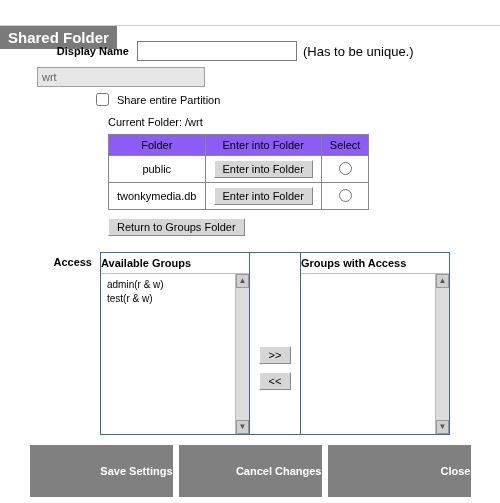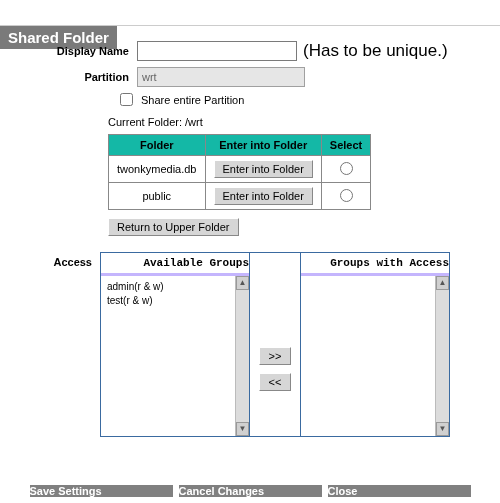--- a/index.html
+++ b/index.html
@@ -52,33 +52,33 @@
   }
   input[type="text"].dn {
     width: 160px;
     height: 20px;
     border: 1px solid #7a7a7a;
     padding: 2px 4px;
     font-size: 11px;
   }
   .hint {
     margin-left: 6px;
-    font-size: 17px;
+    font-size: 13px;
   }
   input[type="text"].part {
     width: 168px;
     height: 20px;
     border: 1px solid #a0a0a0;
     background: #e6e6e6;
     color: #666;
     padding: 2px 4px;
     font-size: 11px;
   }
   .cb-row {
-    margin-left: 120px;
+    margin-left: 96px;
     margin-top: 3px;
     margin-bottom: 10px;
     display: flex;
     align-items: center;
   }
   .cb-row input[type="checkbox"] {
     width: 13px; height: 13px;
     margin-right: 8px;
   }
   .current-folder {
@@ -91,22 +91,22 @@
     border: 1px solid #888;
   }
   table.folder-table th, table.folder-table td {
     border: 1px solid #888;
     padding: 4px 8px;
     text-align: center;
     font-size: 11px;
     font-weight: normal;
   }
   table.folder-table th {
-    font-weight: bold;
-    background: #14b8a6;
+    font-weight: normal;
+    background: #8b5cf6;
   }
   .btn {
     font-family: inherit;
     font-size: 11px;
     background: #d6d6d6;
     border: 1px solid #888;
     border-top-color: #fff;
     border-left-color: #fff;
     padding: 2px 8px;
     cursor: pointer;
@@ -131,26 +131,25 @@
   }
   .access-body {
     display: flex;
     border: 0;
   }
   .group-box {
     border: 1px solid #3a6aa0;
     width: 150px;
   }
   .group-title {
-    text-align: right;
+    text-align: left;
     font-weight: bold;
     padding: 4px 0;
-    border-bottom: 3px solid #c4b5fd;
-    font-size: 11px;
-    font-family: Liberation Mono, monospace;
+    border-bottom: 1px solid #c4b5fd;
+    font-size: 11px;
   }
   .listbox {
     height: 160px;
     display: flex;
     border-top: none;
   }
   .listbox-content {
     flex: 1;
     padding: 4px 6px;
     font-size: 10px;
@@ -197,46 +196,45 @@
     left: 0; right: 0;
     display: flex;
     justify-content: center;
     gap: 6px;
   }
   .bottom-btn {
     background: #808080;
     color: #fff;
     font-weight: bold;
     border: none;
-    padding: 0 0;
+    padding: 20px 0;
     width: 143px;
     font-size: 11px;
     cursor: pointer;
-    text-align: left;
+    text-align: right;
   }
 </style>
 </head>
 <body>
 
 <div class="top-bar"></div>
 
 <div class="tab-label">Shared Folder</div>
 
 <div class="form-area">
 
   <div class="row">
     <div class="label-col">Display Name</div>
     <div class="field-col">
       <input type="text" class="dn" value="" style="">
       <span class="hint">(Has to be unique.)</span>
     </div>
   </div>
 
   <div class="row">
-    <div class="label-col">Partition</div>
     <div class="field-col">
       <input type="text" class="part" readonly="" value="wrt" style="">
     </div>
   </div>
 
   <div class="cb-row">
     <input type="checkbox" style="">
     <span>Share entire Partition</span>
   </div>
 
@@ -245,34 +243,34 @@
   </div>
 
   <table class="folder-table">
     <tbody>
         <tr>
       <th>Folder</th>
       <th>Enter into Folder</th>
       <th>Select</th>
     </tr>
     <tr>
-      <td>twonkymedia.db</td>
+      <td>public</td>
       <td><button class="btn">Enter into Folder</button></td>
       <td><input type="radio" name="sel" style=""></td>
     </tr>
     <tr>
-      <td>public</td>
+      <td>twonkymedia.db</td>
       <td><button class="btn">Enter into Folder</button></td>
       <td><input type="radio" name="sel" style=""></td>
     </tr>
   </tbody>
     </table>
 
   <div class="return-row">
-    <button class="btn">Return to Upper Folder</button>
+    <button class="btn">Return to Groups Folder</button>
   </div>
 
   <div class="access-section">
     <div class="access-label">Access</div>
     <div class="access-body">
       <div class="group-box">
         <div class="group-title">Available Groups</div>
         <div class="listbox">
           <div class="listbox-content">
             <div>admin(r &amp; w)</div>

